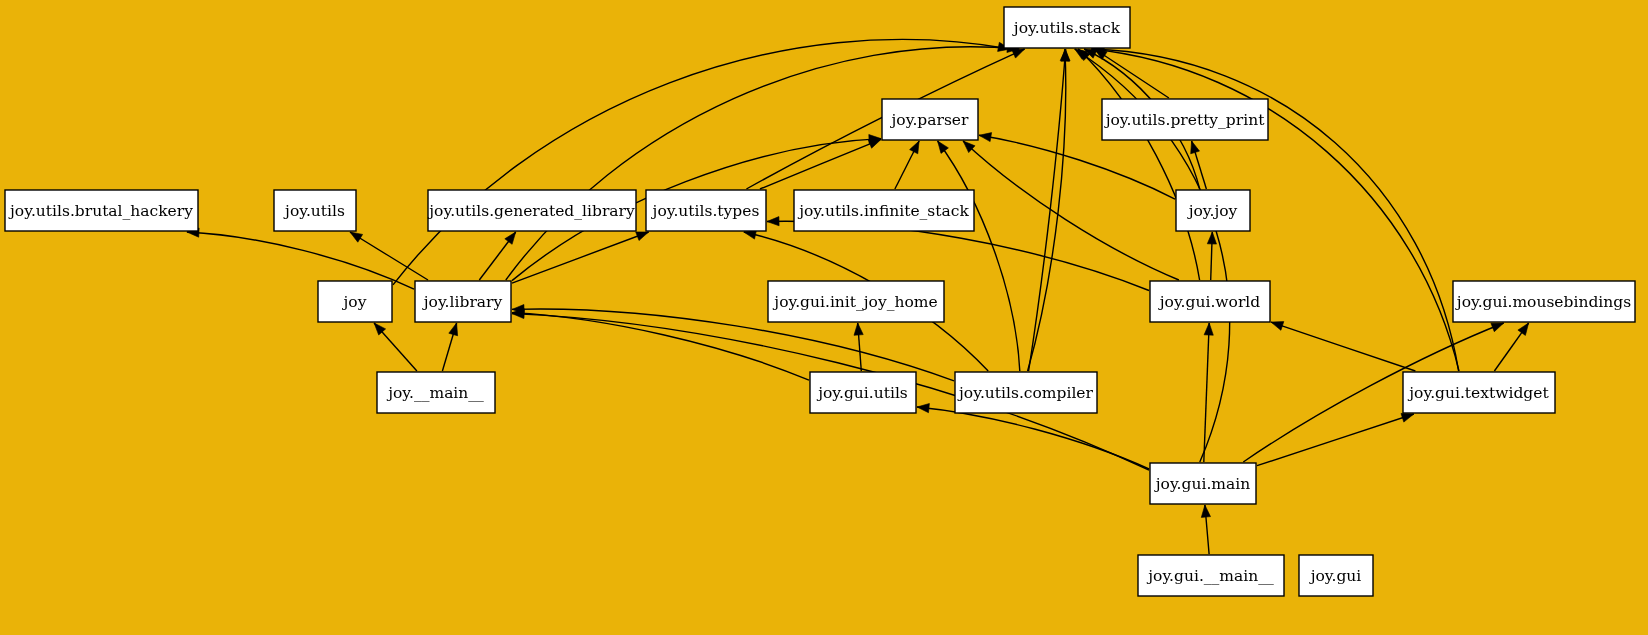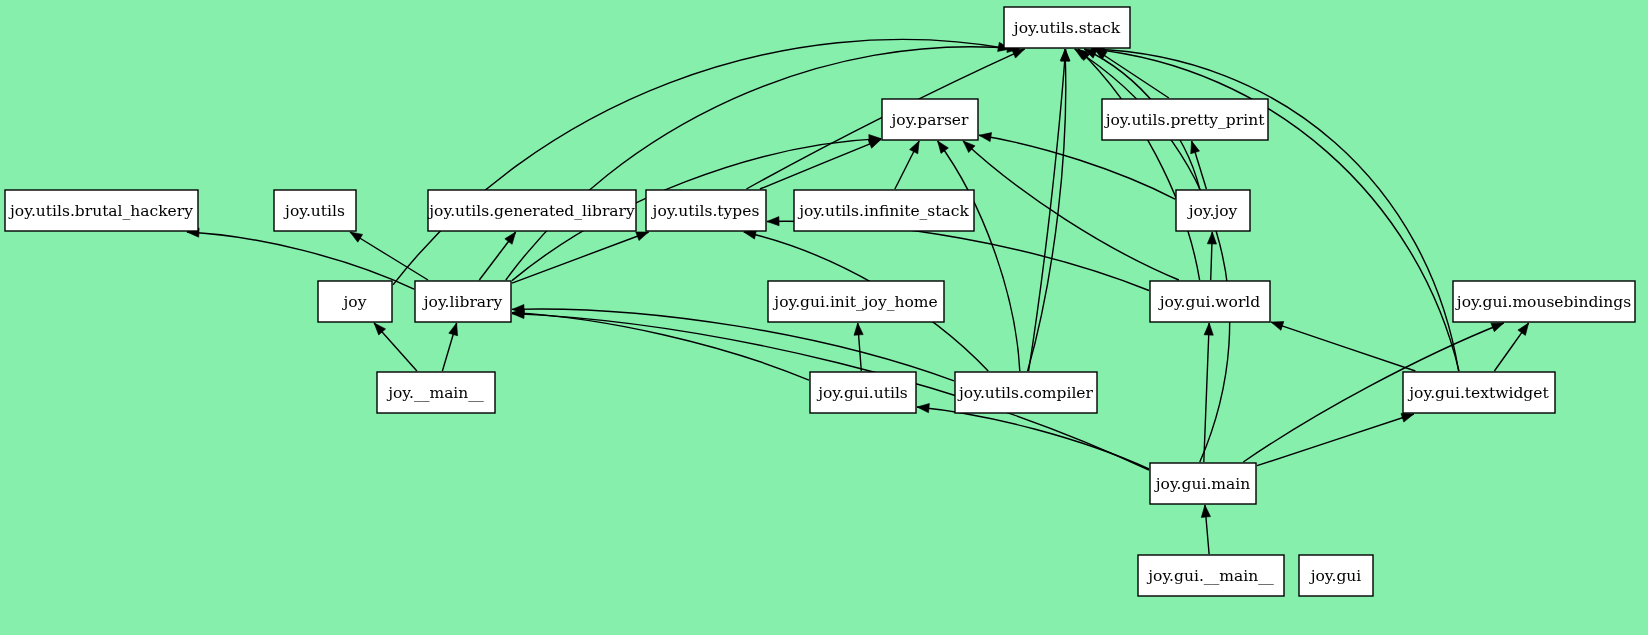--- a/index.html
+++ b/index.html
@@ -4,21 +4,21 @@
 <style>
   html, body {
     margin: 0;
     padding: 0;
     background: #ffffff;
   }
   #canvas-wrap {
     position: relative;
     width: 1648px;
     height: 635px;
-    background: #86efac;
+    background: #eab308;
     overflow: hidden;
   }
   svg#graph {
     position: absolute;
     left: 0;
     top: 0;
     width: 1648px;
     height: 635px;
     display: block;
   }

